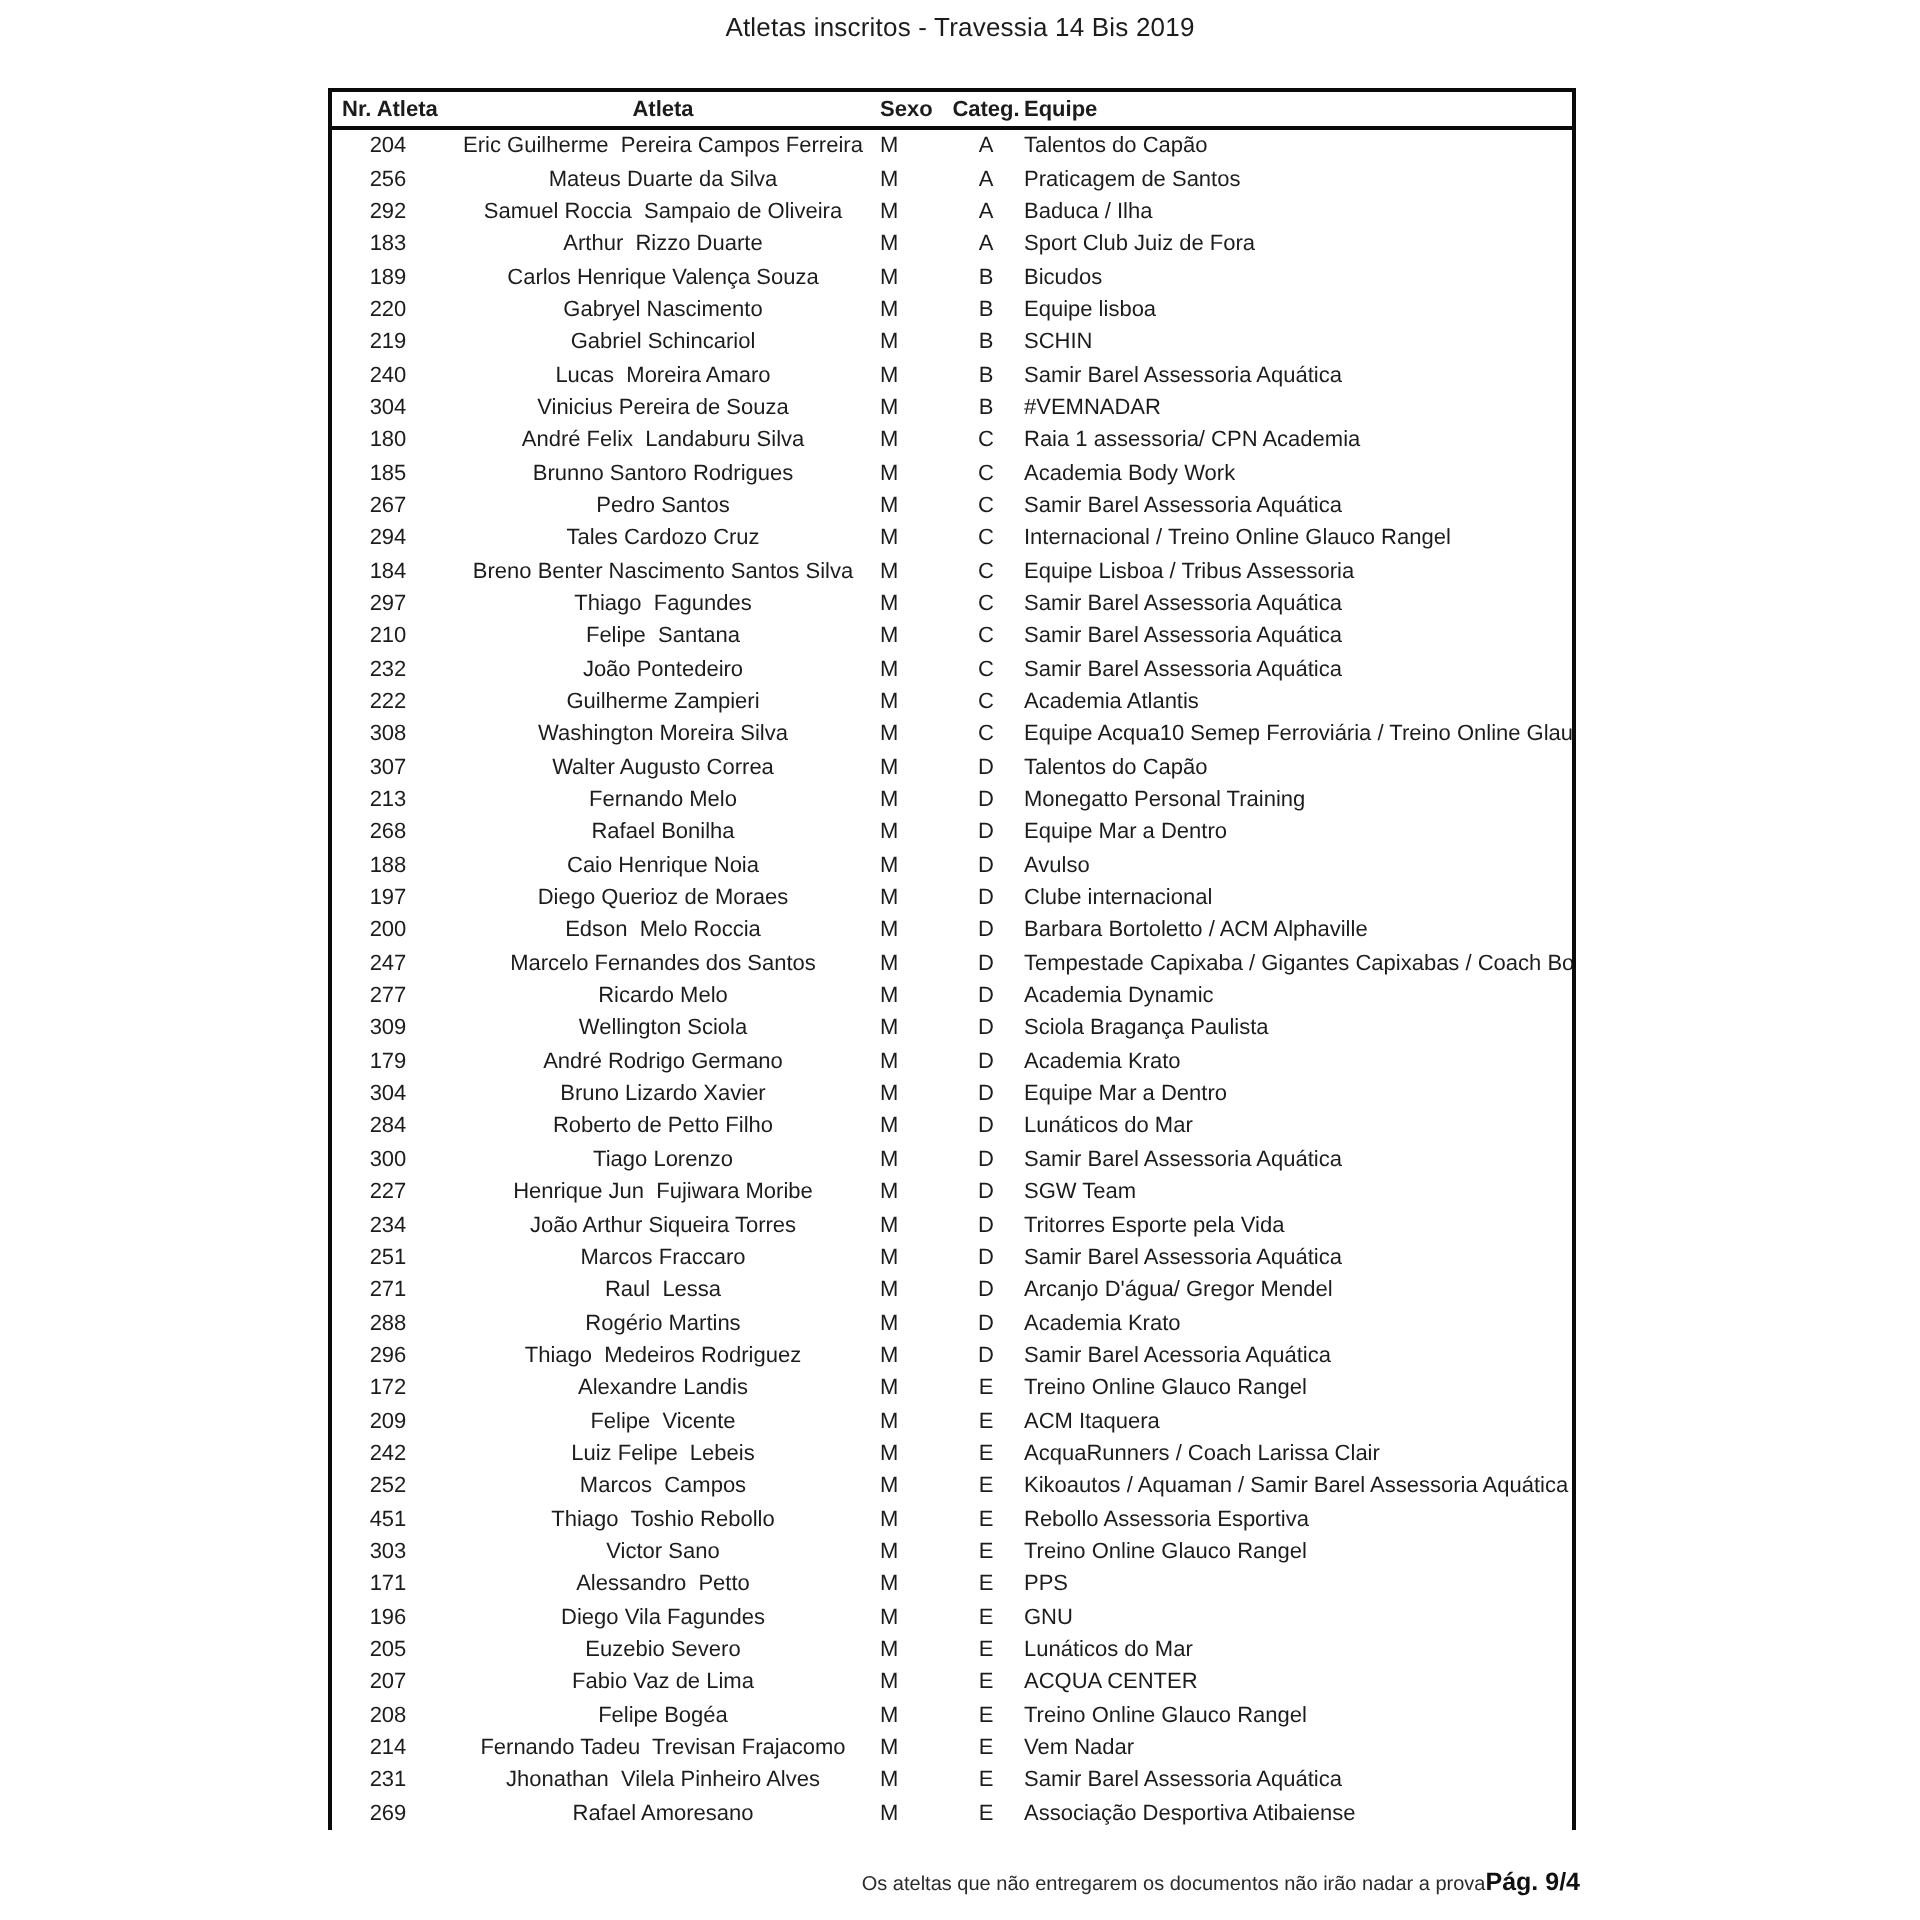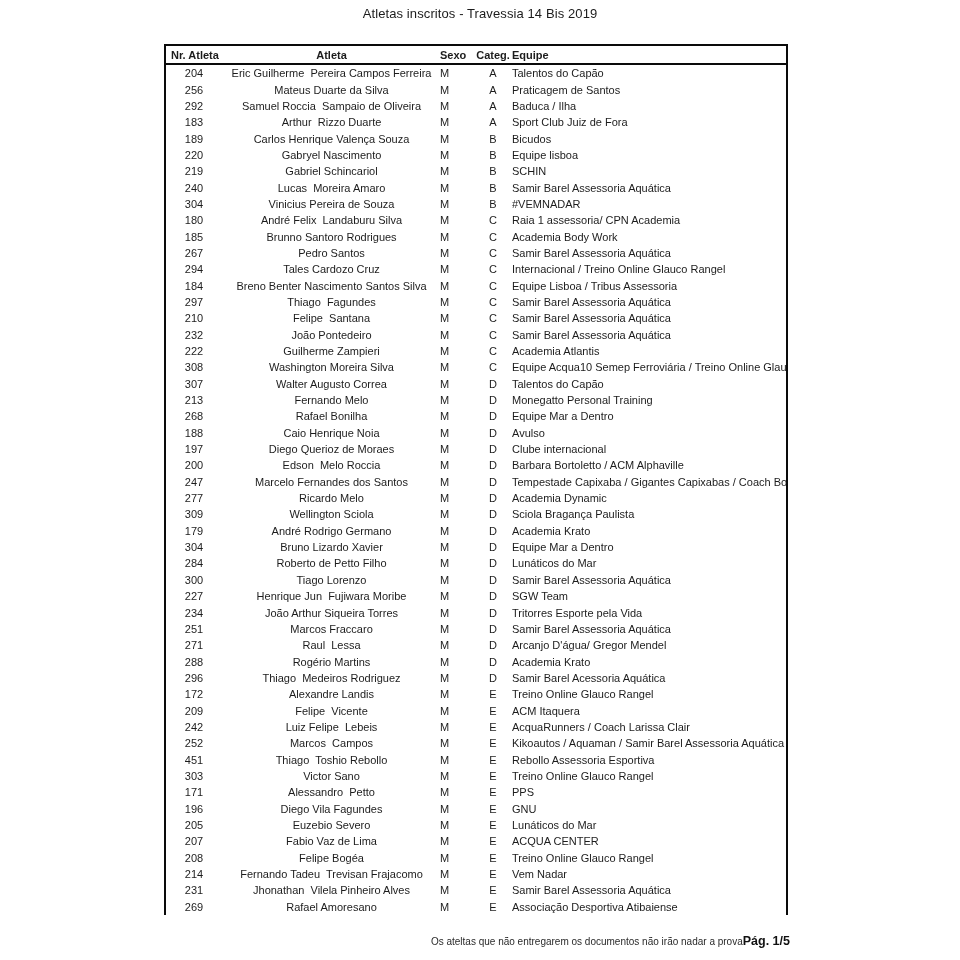--- a/index.html
+++ b/index.html
@@ -491,16 +491,16 @@
     <span class="c name">Rafael Amoresano</span>
     <span class="c sexo">M</span>
     <span class="c categ">E</span>
     <span class="c equipe">Associação Desportiva Atibaiense</span>
   </div>
 </div>
   </div>
 
   <div class="footer">
     <span class="footer-note">Os ateltas que não entregarem os documentos não irão nadar a prova</span>
-    <span class="page-num">Pág. 1/5</span>
+    <span class="page-num">Pág. 9/4</span>
   </div>
 
 </div>
 
 </body></html>

